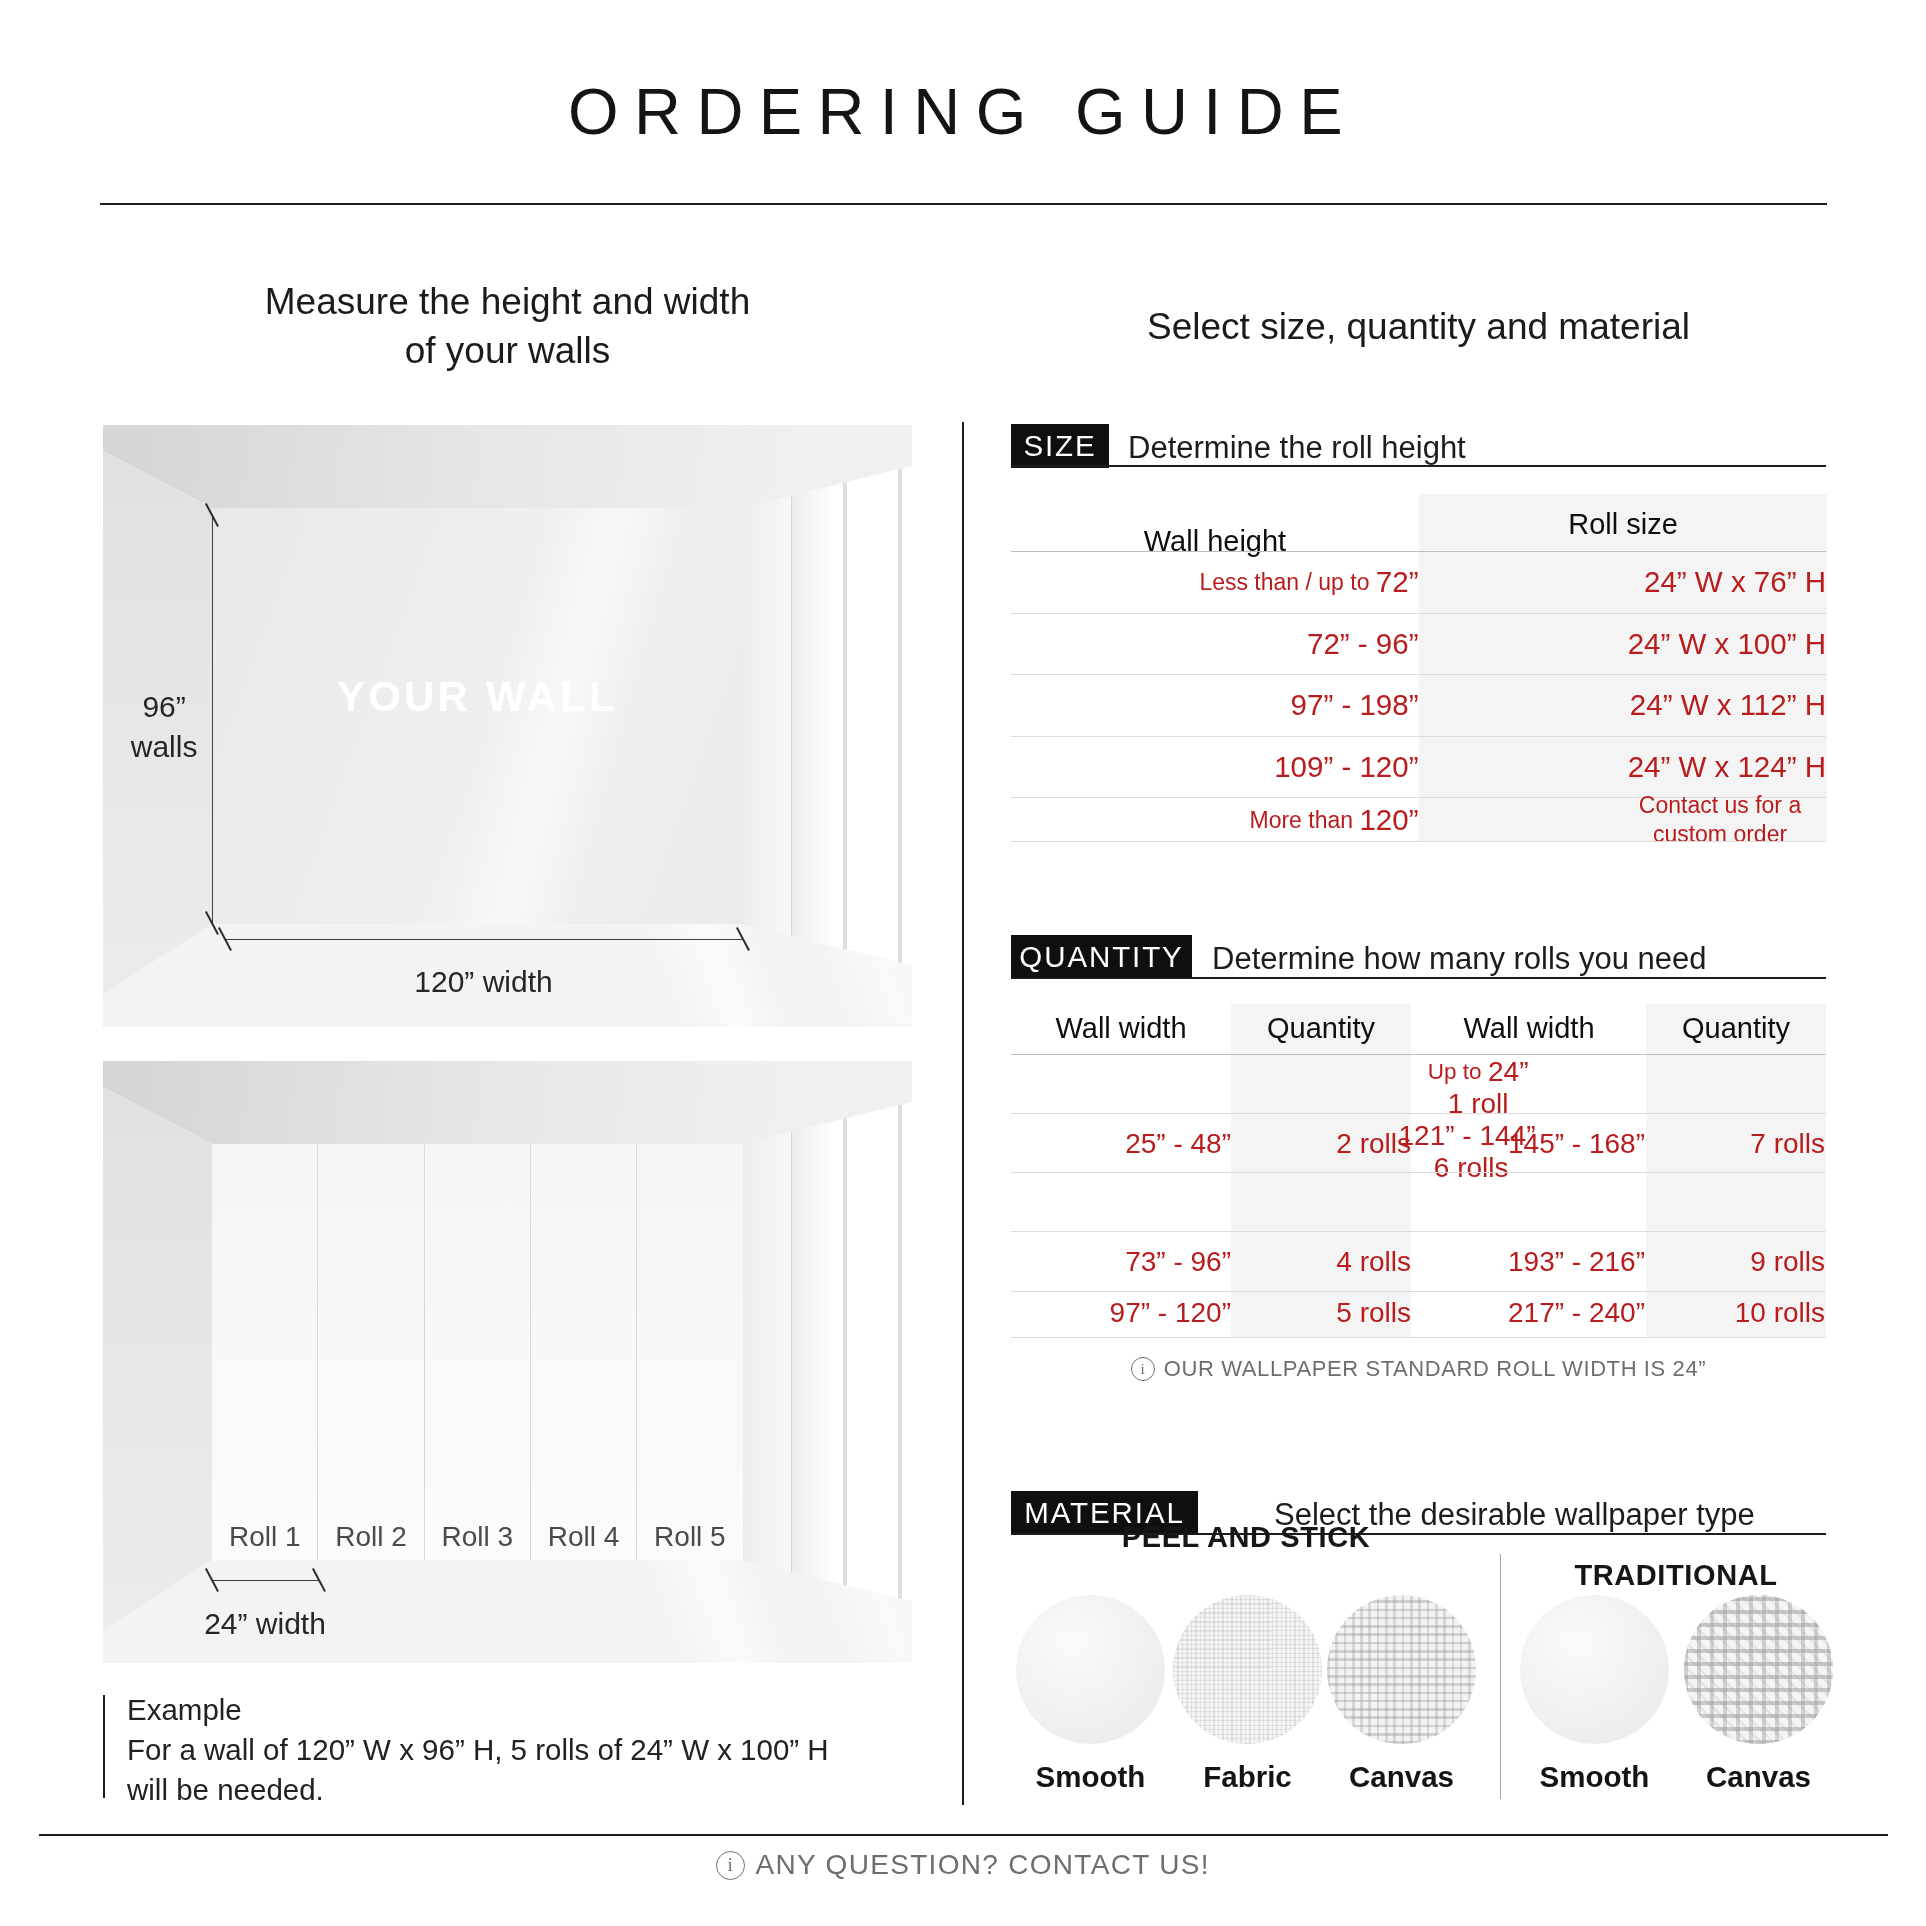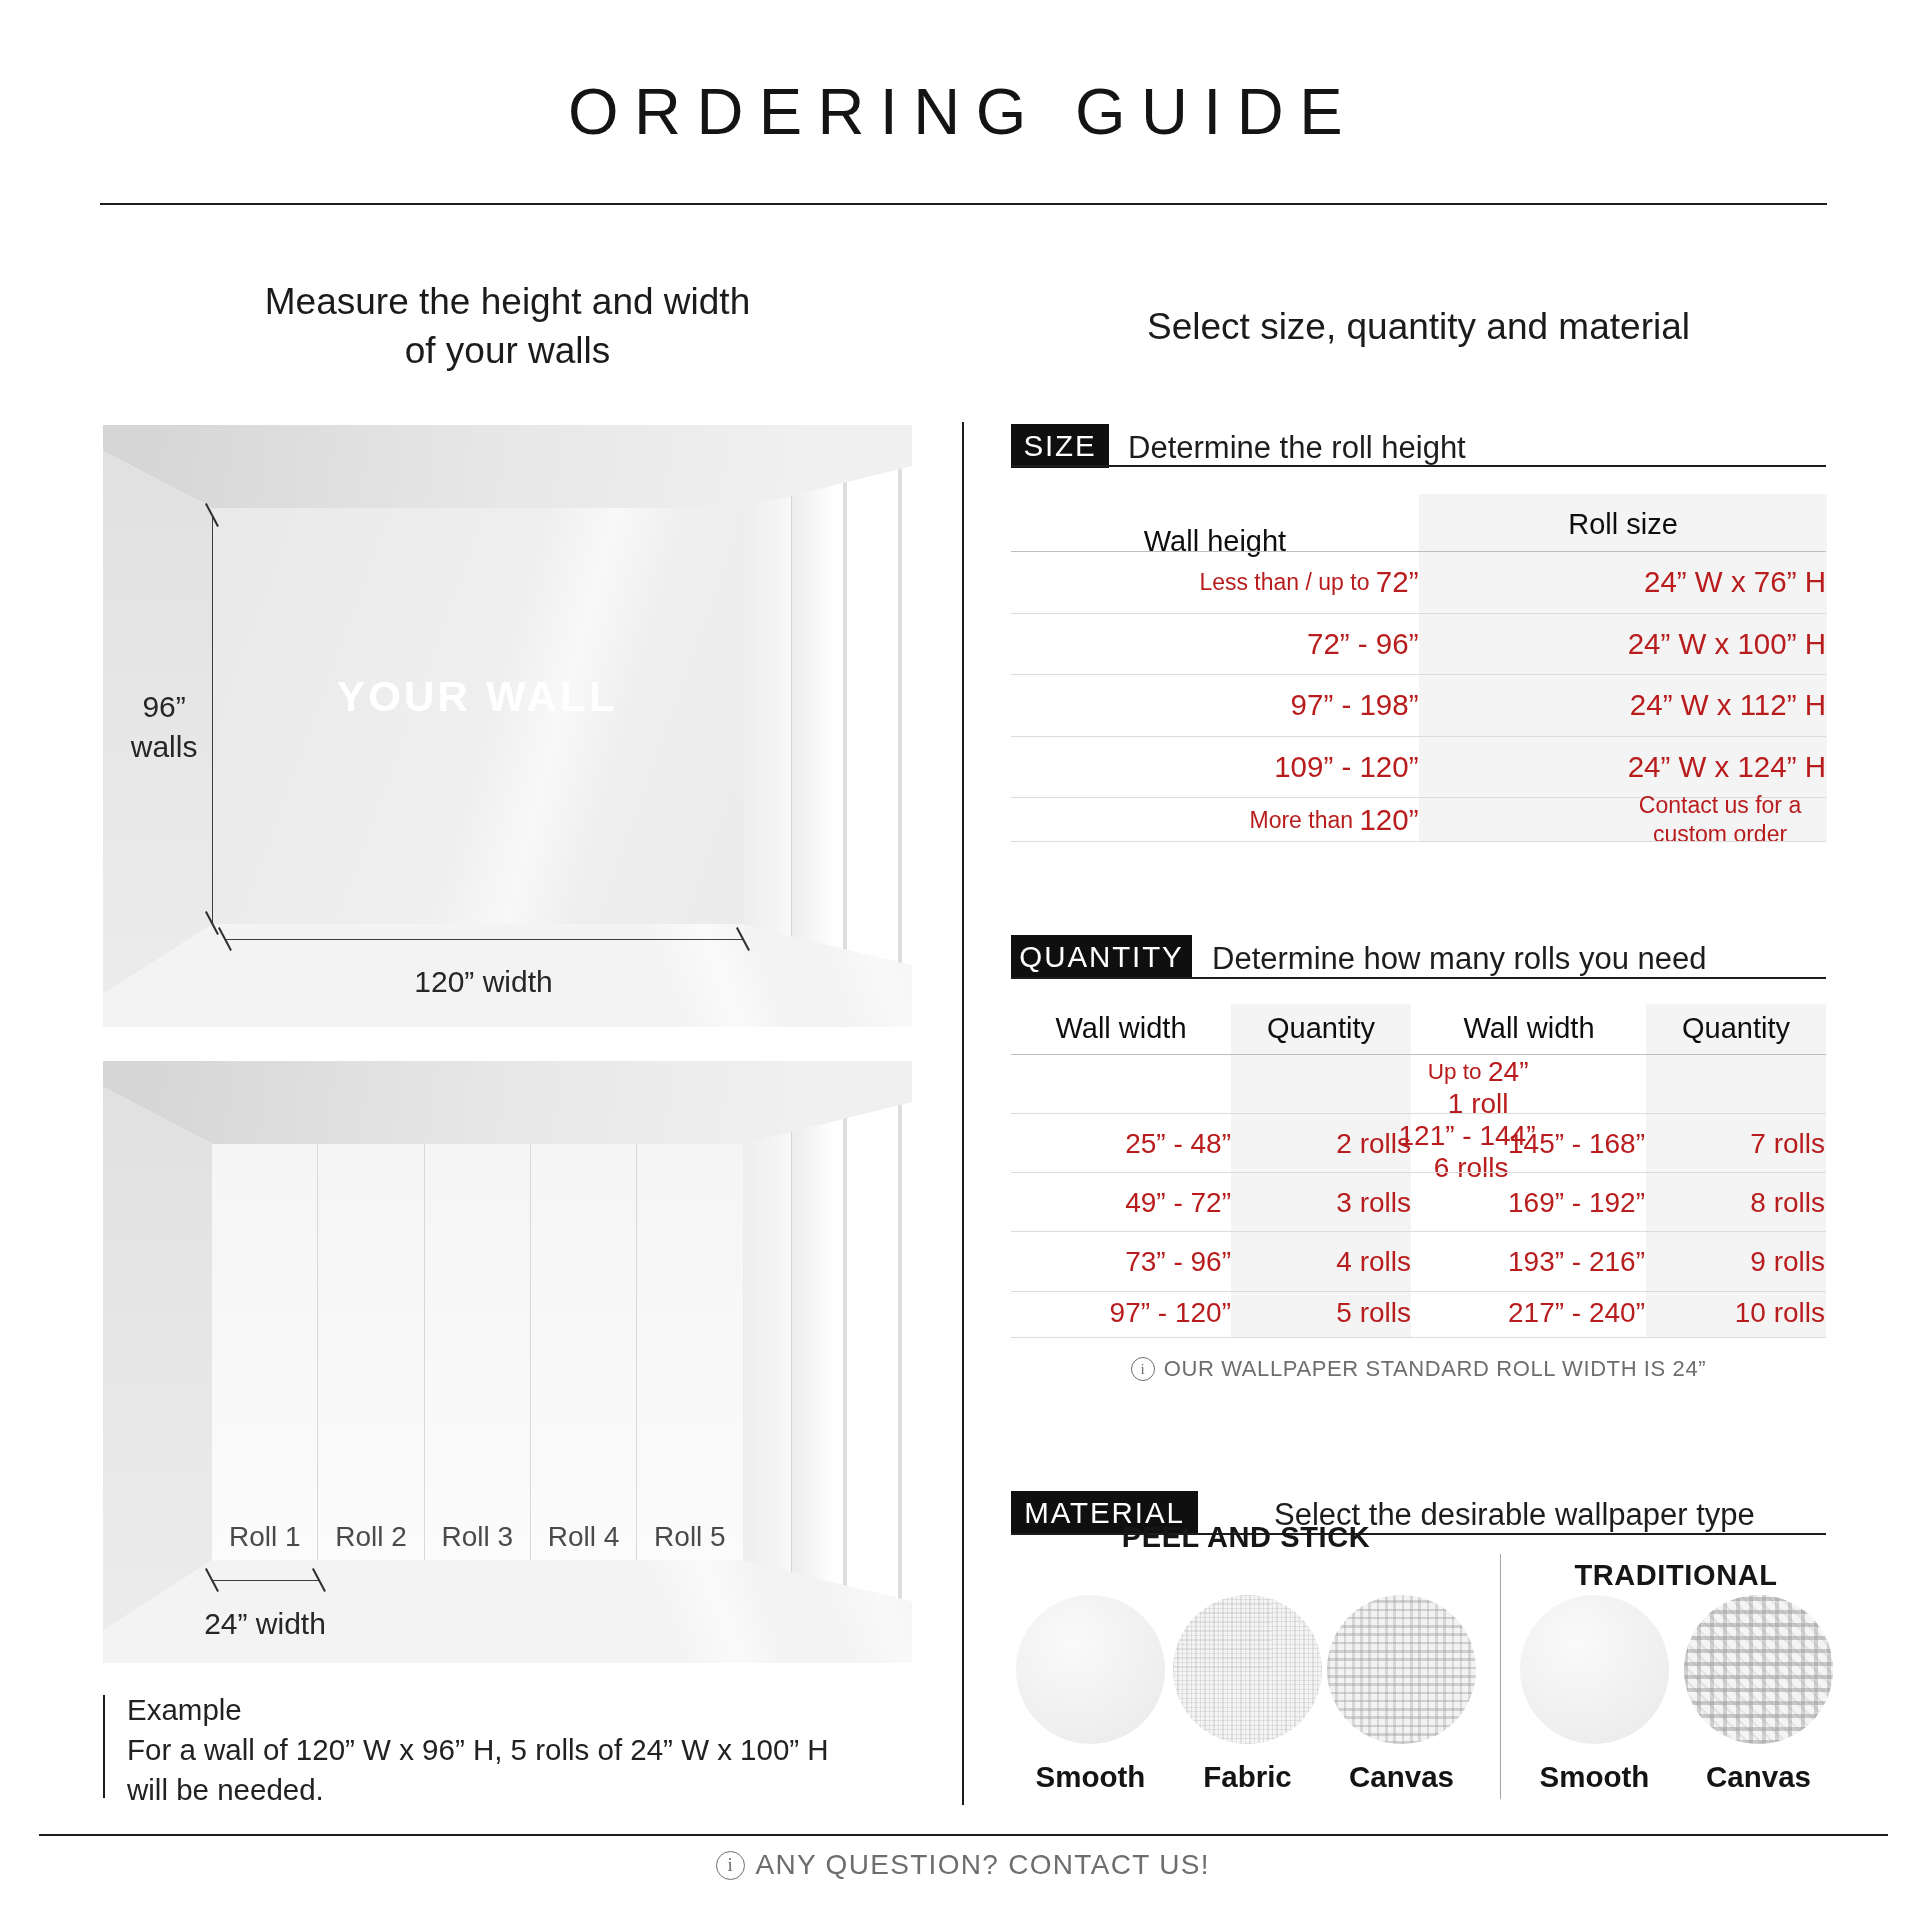--- a/index.html
+++ b/index.html
@@ -302,29 +302,20 @@
   <div class="trow qty-row" style="top:1115px;">
     <div class="cell c1">
       <span class="small"></span>
       <span>25” - 48”</span>
       </div>
     <div class="cell c2">2 rolls</div>
     <div class="cell c3">145” - 168”</div>
     <div class="cell c4">7 rolls</div>
   </div>
   <div class="rline" style="left:1011px;top:1172px;width:815px;"></div>
-  <div class="trow qty-row" style="top:1174px;">
-    <div class="cell c1">
-      <span class="small"></span>
-      <span>49” - 72”</span>
-      </div>
-    <div class="cell c2">3 rolls</div>
-    <div class="cell c3">169” - 192”</div>
-    <div class="cell c4">8 rolls</div>
-  </div>
   <div class="rline" style="left:1011px;top:1231px;width:815px;"></div>
   <div class="trow qty-row" style="top:1233px;">
     <div class="cell c1">
       <span class="small"></span>
       <span>73” - 96”</span>
       </div>
     <div class="cell c2">4 rolls</div>
     <div class="cell c3">193” - 216”</div>
     <div class="cell c4">9 rolls</div>
   </div>

